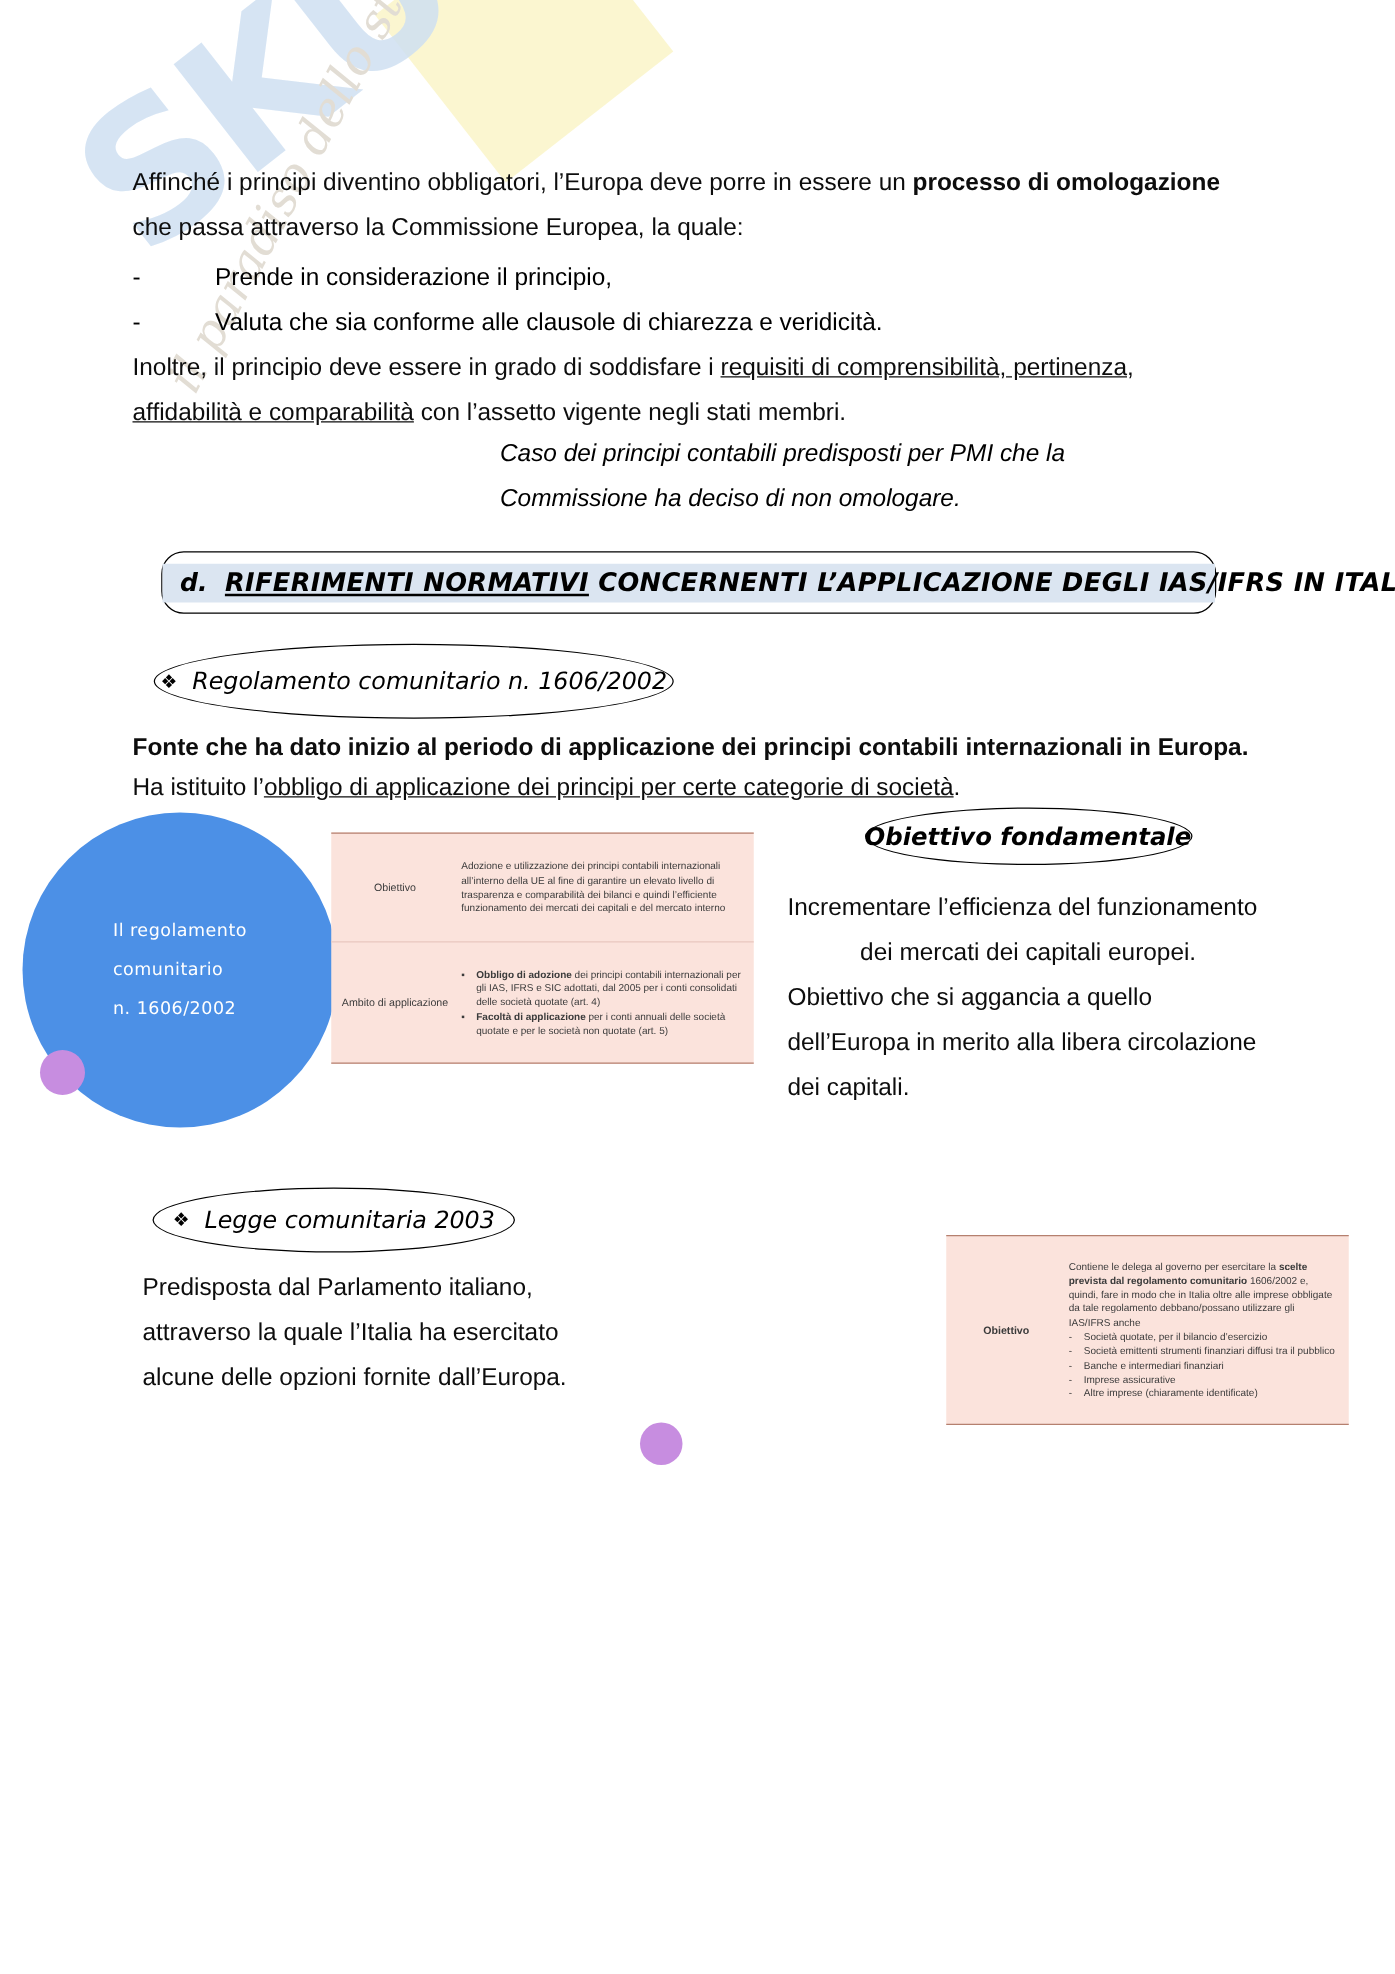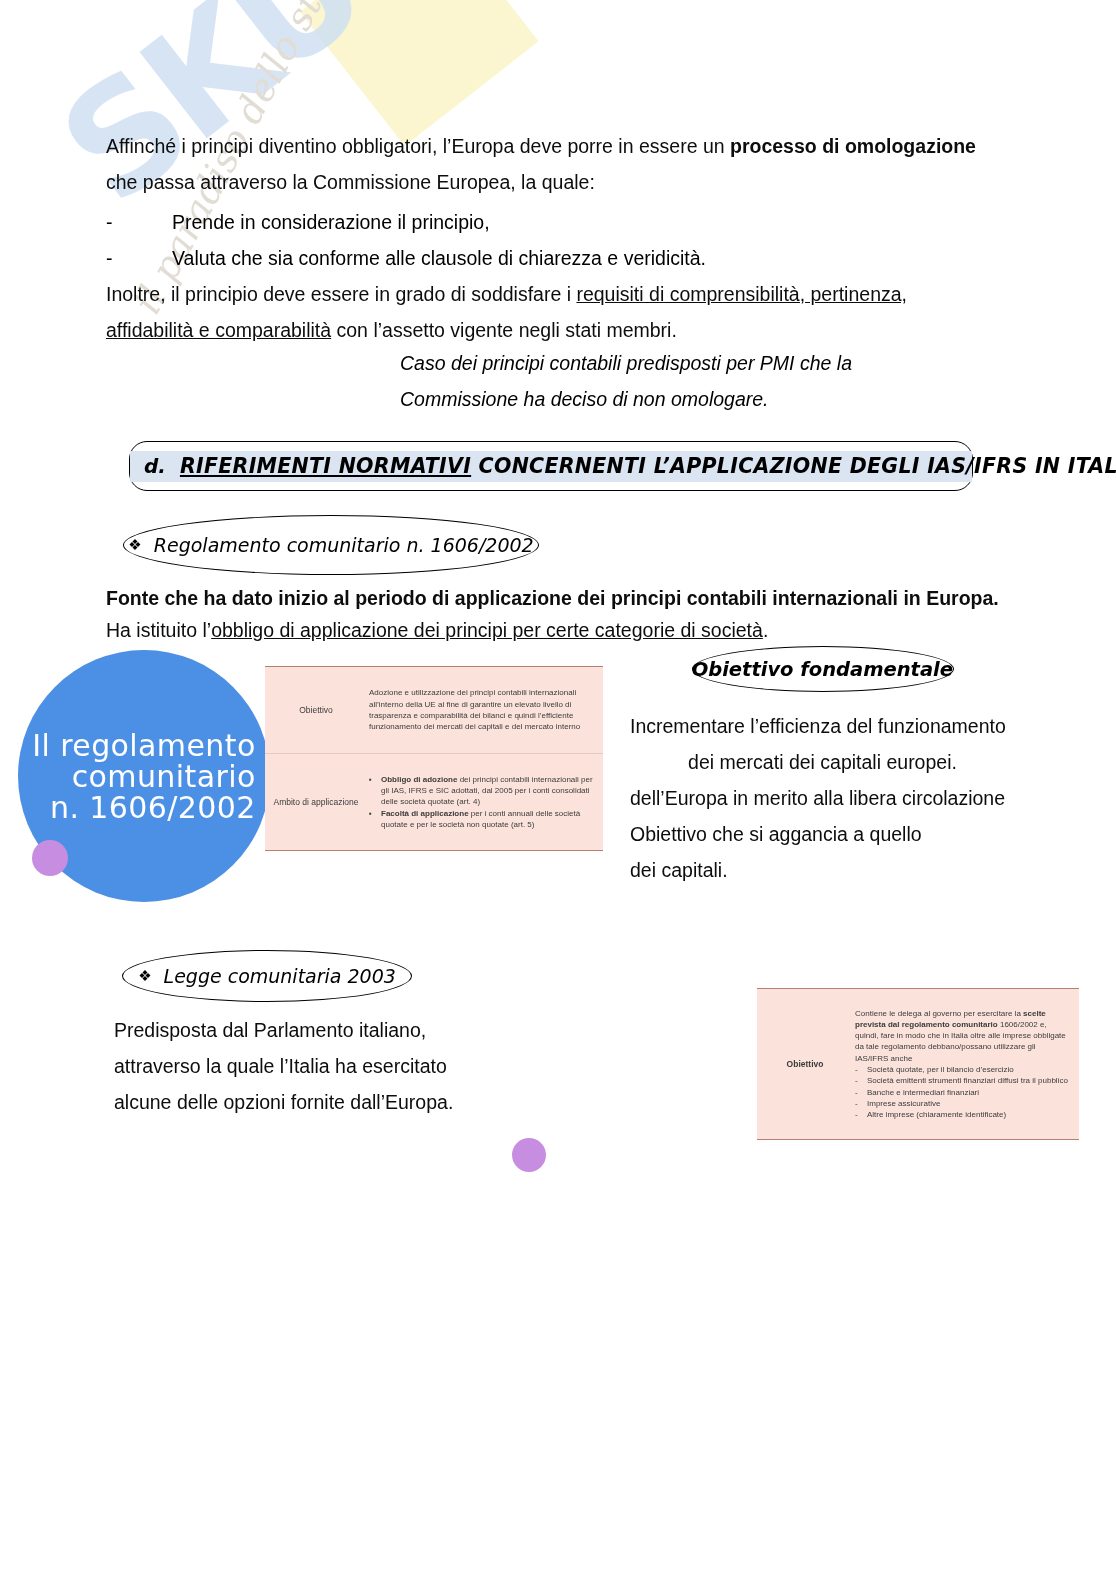--- a/index.html
+++ b/index.html
@@ -140,23 +140,23 @@
   .bluecircle{
     position:absolute;
     border-radius:50%;
     background:#4c90e6;
     display:flex;
     align-items:center;
     justify-content:center;
   }
   .bluecircle .ctext{
     color:#ffffff;
-    text-align:right;
-    font-family:"DejaVu Sans", sans-serif;
-    font-size:30px;
+    text-align:left;
+    font-family:"DejaVu Sans", sans-serif;
+    font-size:14px;
     line-height:31px;
     letter-spacing:.4px;
   }
   .purpledot{
     position:absolute;
     border-radius:50%;
     background:#c78de0;
   }
 
   
@@ -280,22 +280,22 @@
 
   <div class="oval" style="left:692px; top:646px; width:262px; height:46px;justify-content:flex-end;">
     <div class="otext bold">
       <span>Obiettivo fondamentale</span>
     </div>
   </div>
 
   <div class="para" style="left:630px; top:708px; width:385px;">
     <div style="text-align:left;">Incrementare l’efficienza del funzionamento</div>
     <div style="text-align:center;">dei mercati dei capitali europei.</div>
+    <div>Obiettivo che si aggancia a quello</div>
     <div>dell’Europa in merito alla libera circolazione</div>
-    <div>Obiettivo che si aggancia a quello</div>
     <div>dei capitali.</div>
   </div>
 
   <div class="oval" style="left:122px; top:950px; width:290px; height:52px;">
     <div class="otext">
       <span class="diamond-bullet">❖</span>
       <span>Legge comunitaria 2003</span>
     </div>
   </div>
 

